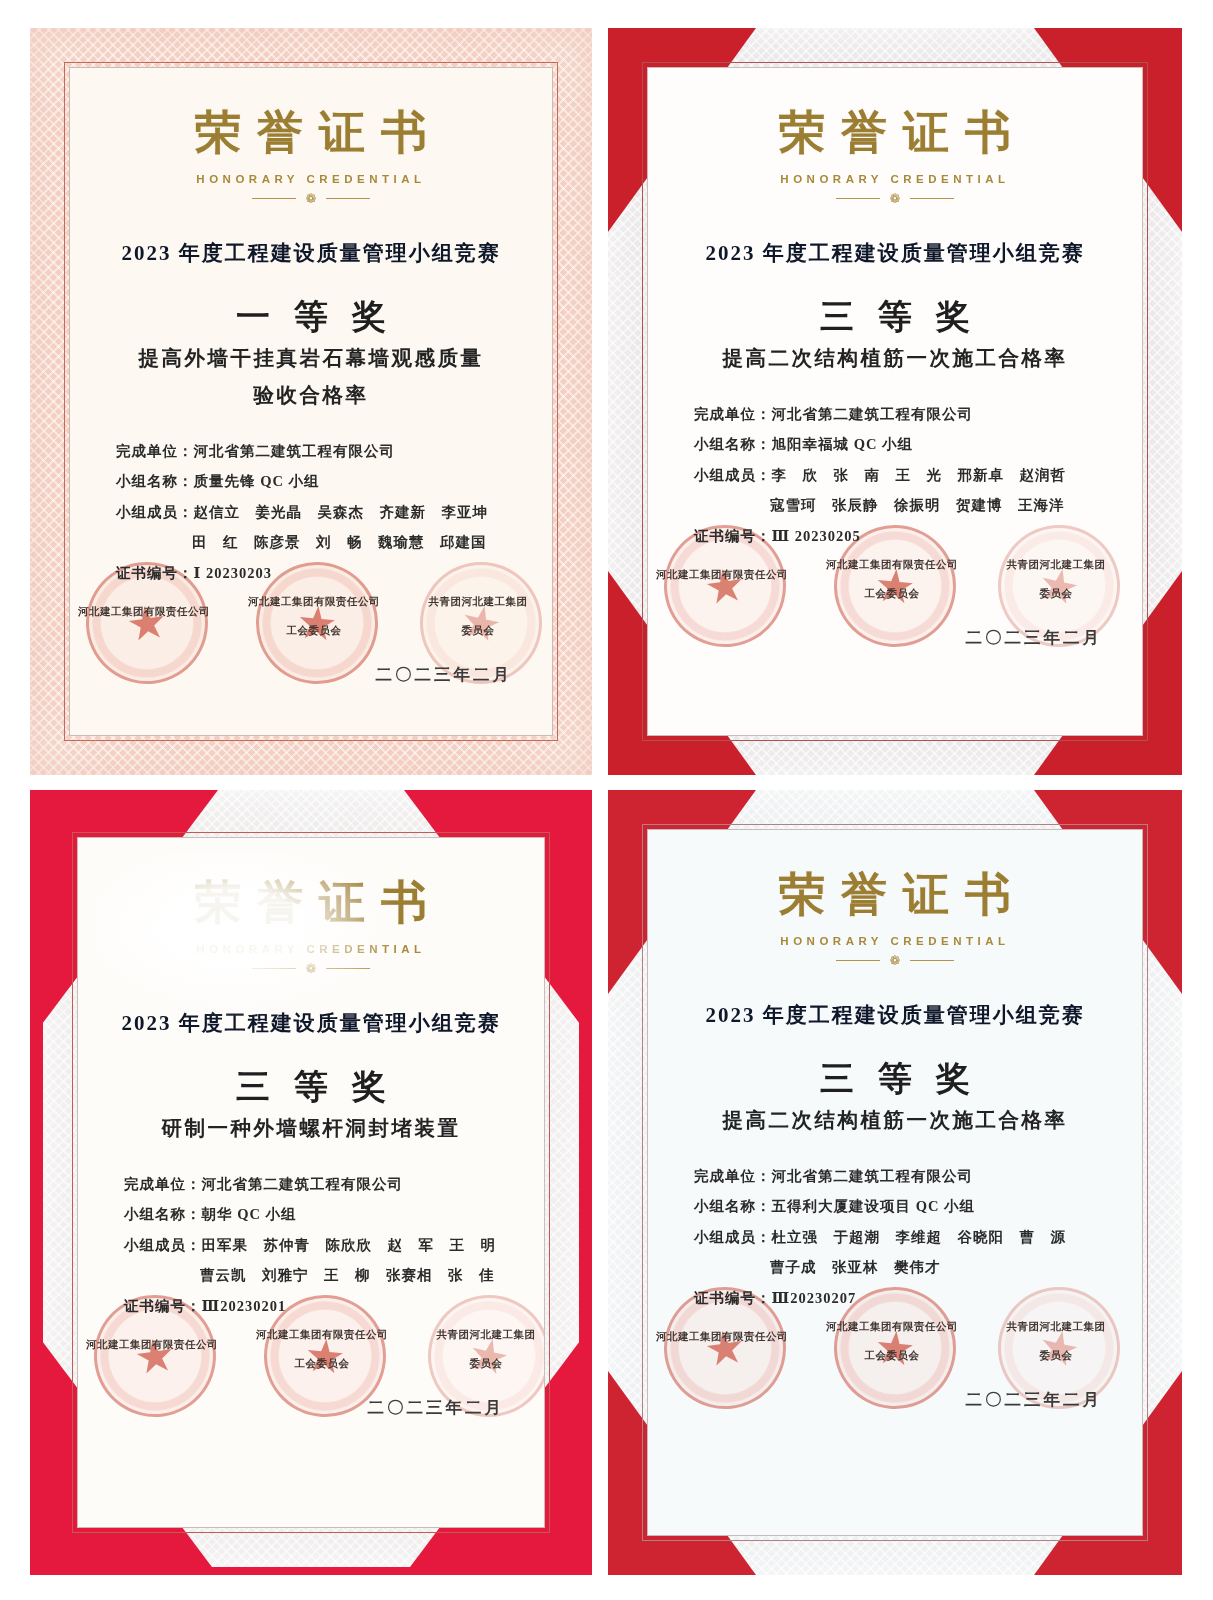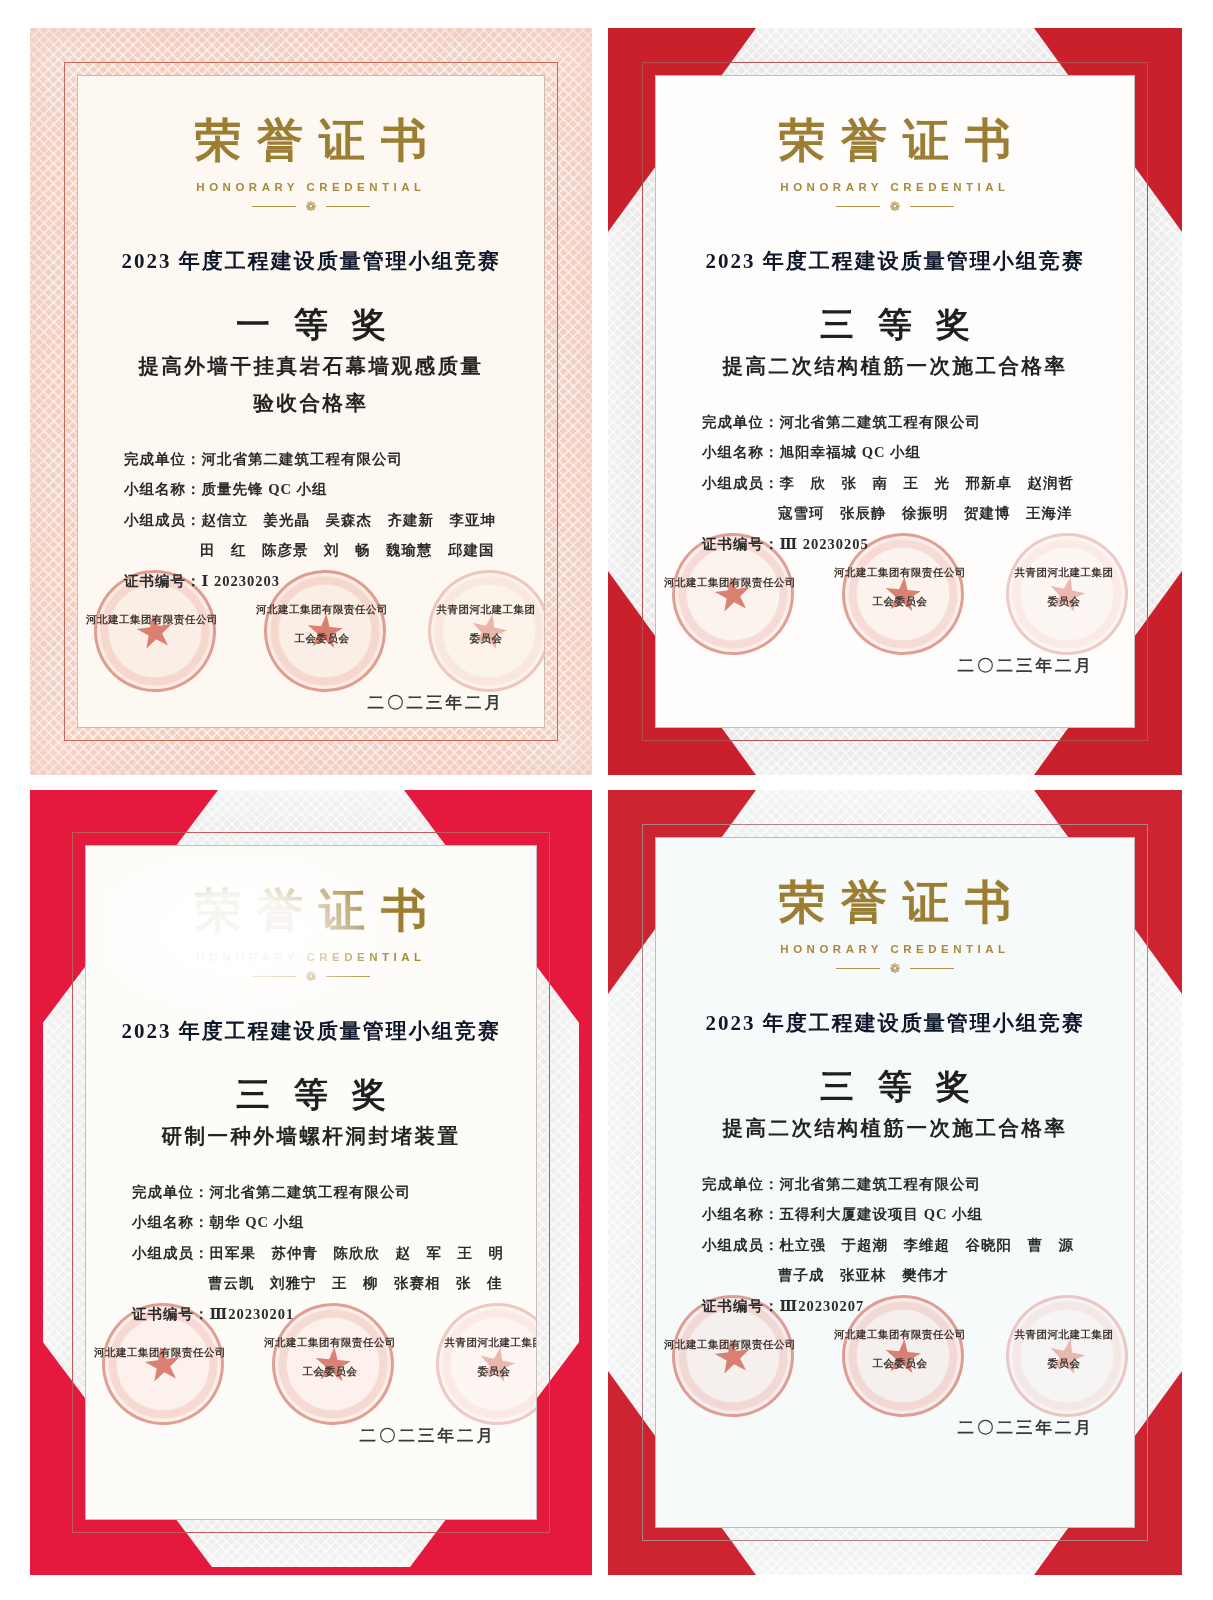--- a/index.html
+++ b/index.html
@@ -33,21 +33,21 @@
   .c1 .lace{box-shadow:inset 0 0 40px rgba(219,130,105,.28), inset 0 0 90px rgba(255,255,255,.6);}
   .c3 .lace{inset:0 13px 8px 13px;}
 
   .tri{position:absolute;background:var(--ribbon);z-index:2;}
   .tri.tl{top:0;left:0;width:148px;height:204px;clip-path:polygon(0 0,100% 0,0 100%);}
   .tri.tr{top:0;right:0;width:148px;height:204px;clip-path:polygon(0 0,100% 0,100% 100%);}
   .tri.bl{bottom:0;left:0;width:148px;height:204px;clip-path:polygon(0 0,0 100%,100% 100%);}
   .tri.br{bottom:0;right:0;width:148px;height:204px;clip-path:polygon(100% 0,0 100%,100% 100%);}
   .c3 .tri{width:188px;height:250px;}
 
-  .frame{position:absolute;inset:34px;border:1px solid var(--frameline);padding:12px;z-index:3;}
+  .frame{position:absolute;inset:34px;border:1px solid var(--frameline);padding:4px;z-index:3;}
   .c3 .frame{inset:42px;}
   .paper{
     width:100%;height:100%;box-sizing:border-box;
     border:1px solid rgba(140,110,105,.45);
     background:var(--paper);
     position:relative;text-align:center;overflow:hidden;
   }
 
   .title{
     margin-top:34px;font-size:46px;font-weight:bold;color:#9c7e33;
@@ -87,21 +87,21 @@
   .seal.s3{left:350px;opacity:.55;transform:rotate(12deg);}
   .seal-lbl{
     position:absolute;width:170px;text-align:center;z-index:6;
     font-size:10.5px;font-weight:bold;color:#413631;letter-spacing:.5px;line-height:1.5;
   }
   .seal-lbl .l2{display:block;margin-top:13px;}
   .seal-lbl.p1{left:-11px;top:30px;}
   .seal-lbl.p2{left:159px;top:20px;}
   .seal-lbl.p3{left:323px;top:20px;}
   .date{
-    position:absolute;right:40px;bottom:0;z-index:6;
+    position:absolute;right:40px;bottom:20px;z-index:6;
     font-size:16.5px;font-weight:bold;letter-spacing:3px;color:#3a3a3a;
   }
   .glare{
     position:absolute;left:4%;top:2%;width:64%;height:24%;z-index:7;pointer-events:none;
     background:radial-gradient(ellipse at 45% 45%, rgba(255,255,255,.92) 0 30%, rgba(255,255,255,0) 72%);
   }
 </style>
 </head>
 <body>
 

